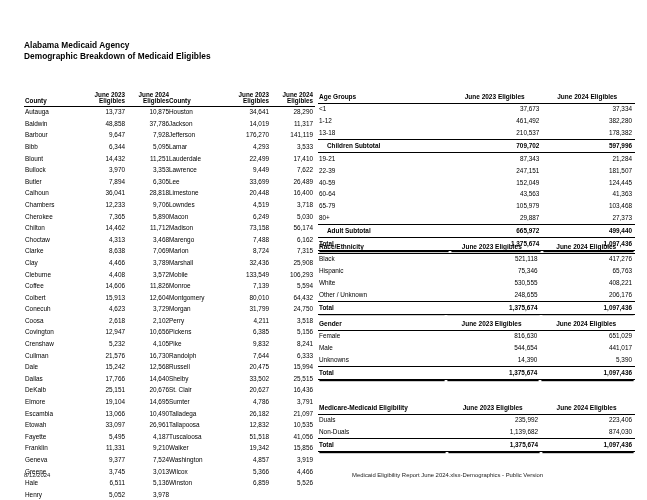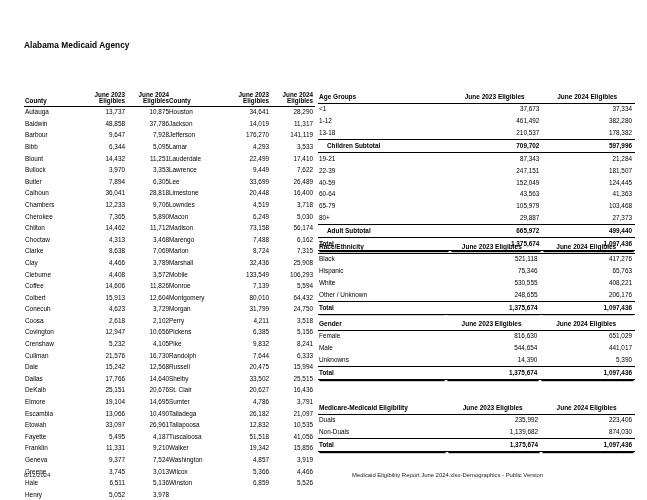--- a/index.html
+++ b/index.html
@@ -127,20 +127,21 @@
     text-align: right;
   }
 </style>
 </head>
 <body>
 
 <div class="page">
 
   <div class="title-block">
     <div class="title-line">Alabama Medicaid Agency</div>
+    <div class="title-line">Demographic Breakdown of Medicaid Eligibles</div>
   </div>
 
   <table class="county-table" style="left:24px; top:92px;">
     <thead>
       <tr class="hdr-top">
         <th class="c-name"></th>
         <th class="c-num">June 2023</th>
         <th class="c-num">June 2024</th>
       </tr>
       <tr class="hdr">

